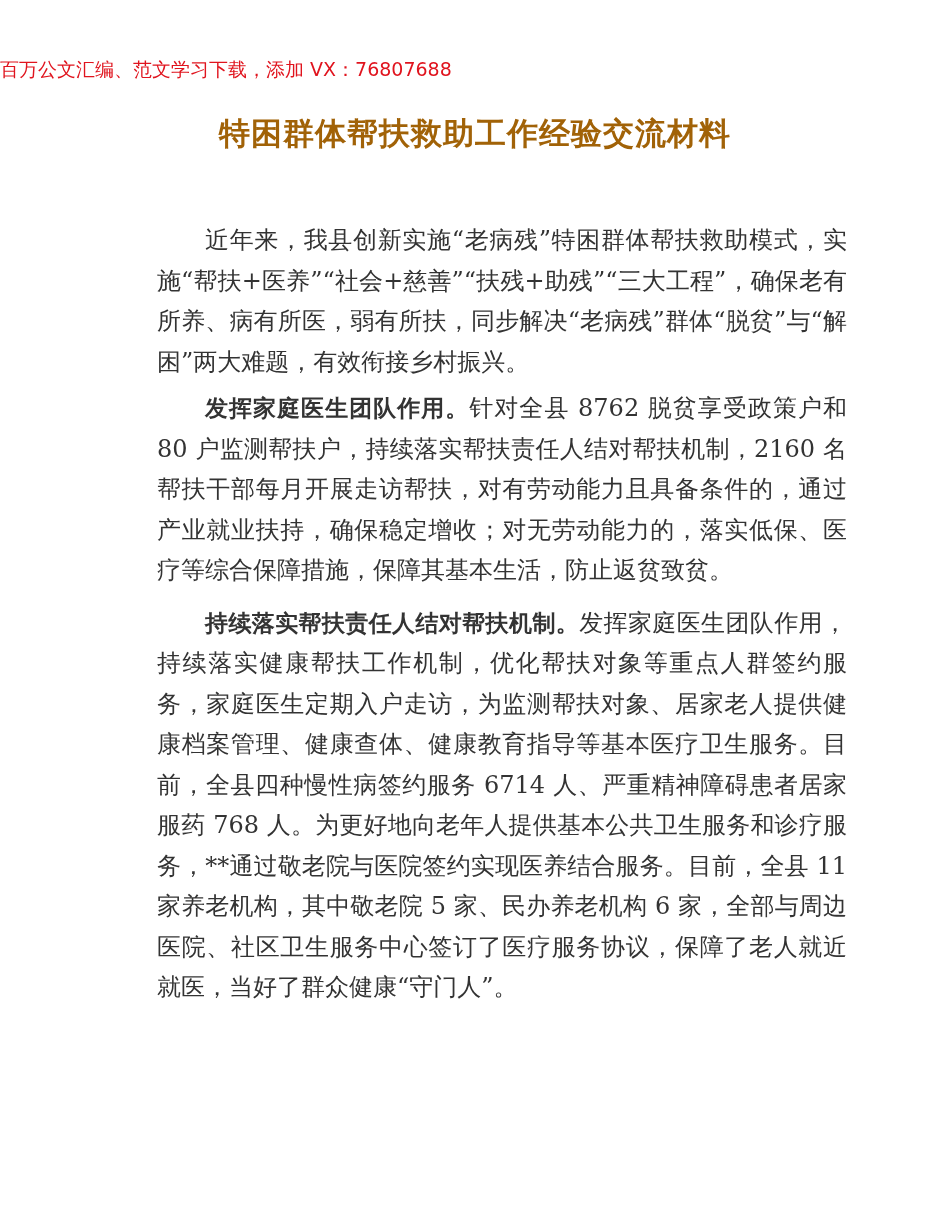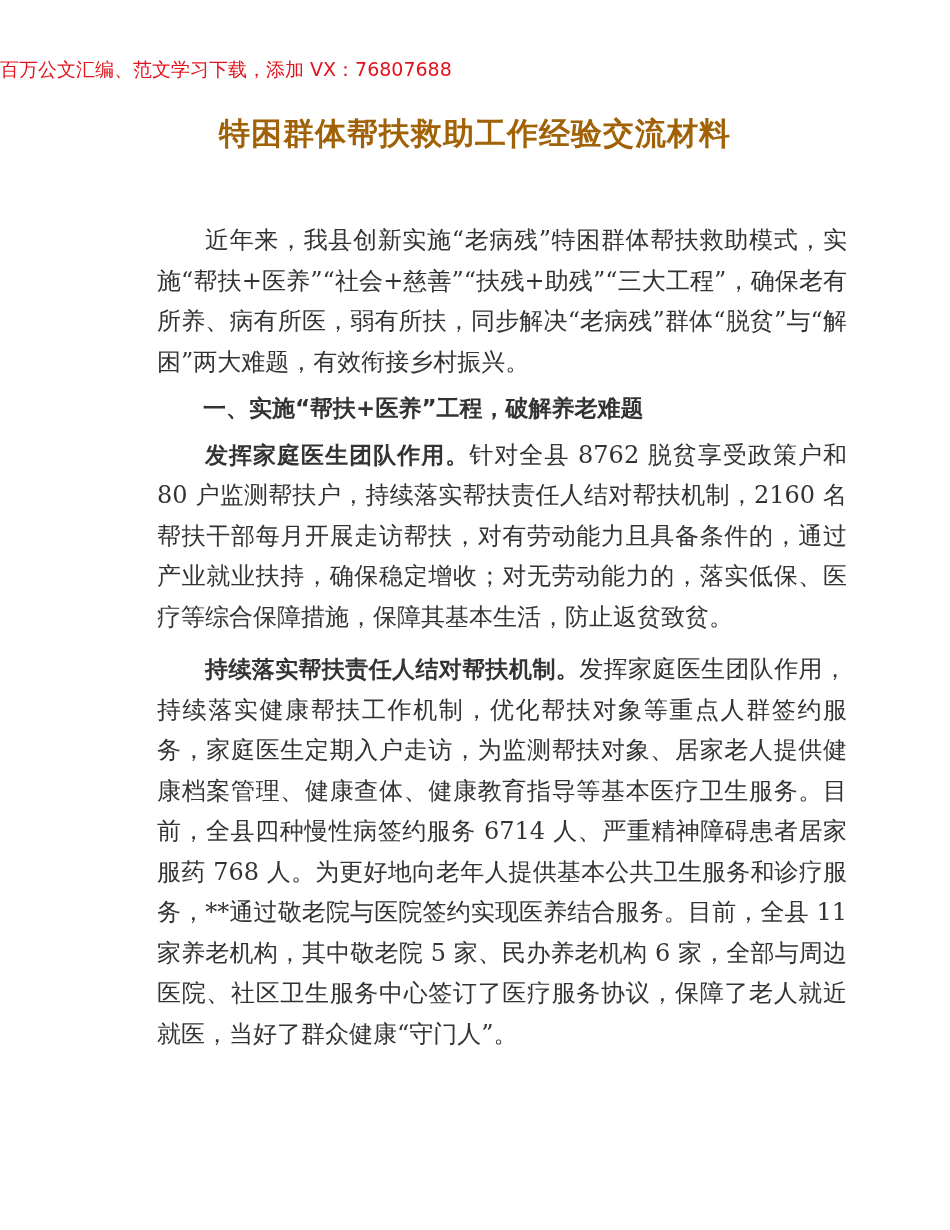--- a/index.html
+++ b/index.html
@@ -79,18 +79,17 @@
 </head>
 <body>
 
 <div class="header-banner">百万公文汇编、范文学习下载，添加 VX：76807688</div>
 
 <div class="doc-title">特困群体帮扶救助工作经验交流材料</div>
 
 <div class="doc-body">
   <p class="para">近年来，我县创新实施“老病残”特困群体帮扶救助模式，实施“帮扶+医养”“社会+慈善”“扶残+助残”“三大工程”，确保老有所养、病有所医，弱有所扶，同步解决“老病残”群体“脱贫”与“解困”两大难题，有效衔接乡村振兴。</p>
 
-  <p class="section-heading">一、实施“帮扶+医养”工程，破解养老难题</p>
 
   <p class="para item"><span class="lead">发挥家庭医生团队作用。</span><span>针对全县 8762 脱贫享受政策户和 80 户监测帮扶户，持续落实帮扶责任人结对帮扶机制，2160 名帮扶干部每月开展走访帮扶，对有劳动能力且具备条件的，通过产业就业扶持，确保稳定增收；对无劳动能力的，落实低保、医疗等综合保障措施，保障其基本生活，防止返贫致贫。</span></p>
 
   <p class="para item"><span class="lead">持续落实帮扶责任人结对帮扶机制。</span><span>发挥家庭医生团队作用，持续落实健康帮扶工作机制，优化帮扶对象等重点人群签约服务，家庭医生定期入户走访，为监测帮扶对象、居家老人提供健康档案管理、健康查体、健康教育指导等基本医疗卫生服务。目前，全县四种慢性病签约服务 6714 人、严重精神障碍患者居家服药 768 人。为更好地向老年人提供基本公共卫生服务和诊疗服务，**通过敬老院与医院签约实现医养结合服务。目前，全县 11 家养老机构，其中敬老院 5 家、民办养老机构 6 家，全部与周边医院、社区卫生服务中心签订了医疗服务协议，保障了老人就近就医，当好了群众健康“守门人”。</span></p>
 </div>
 
 </body></html>

